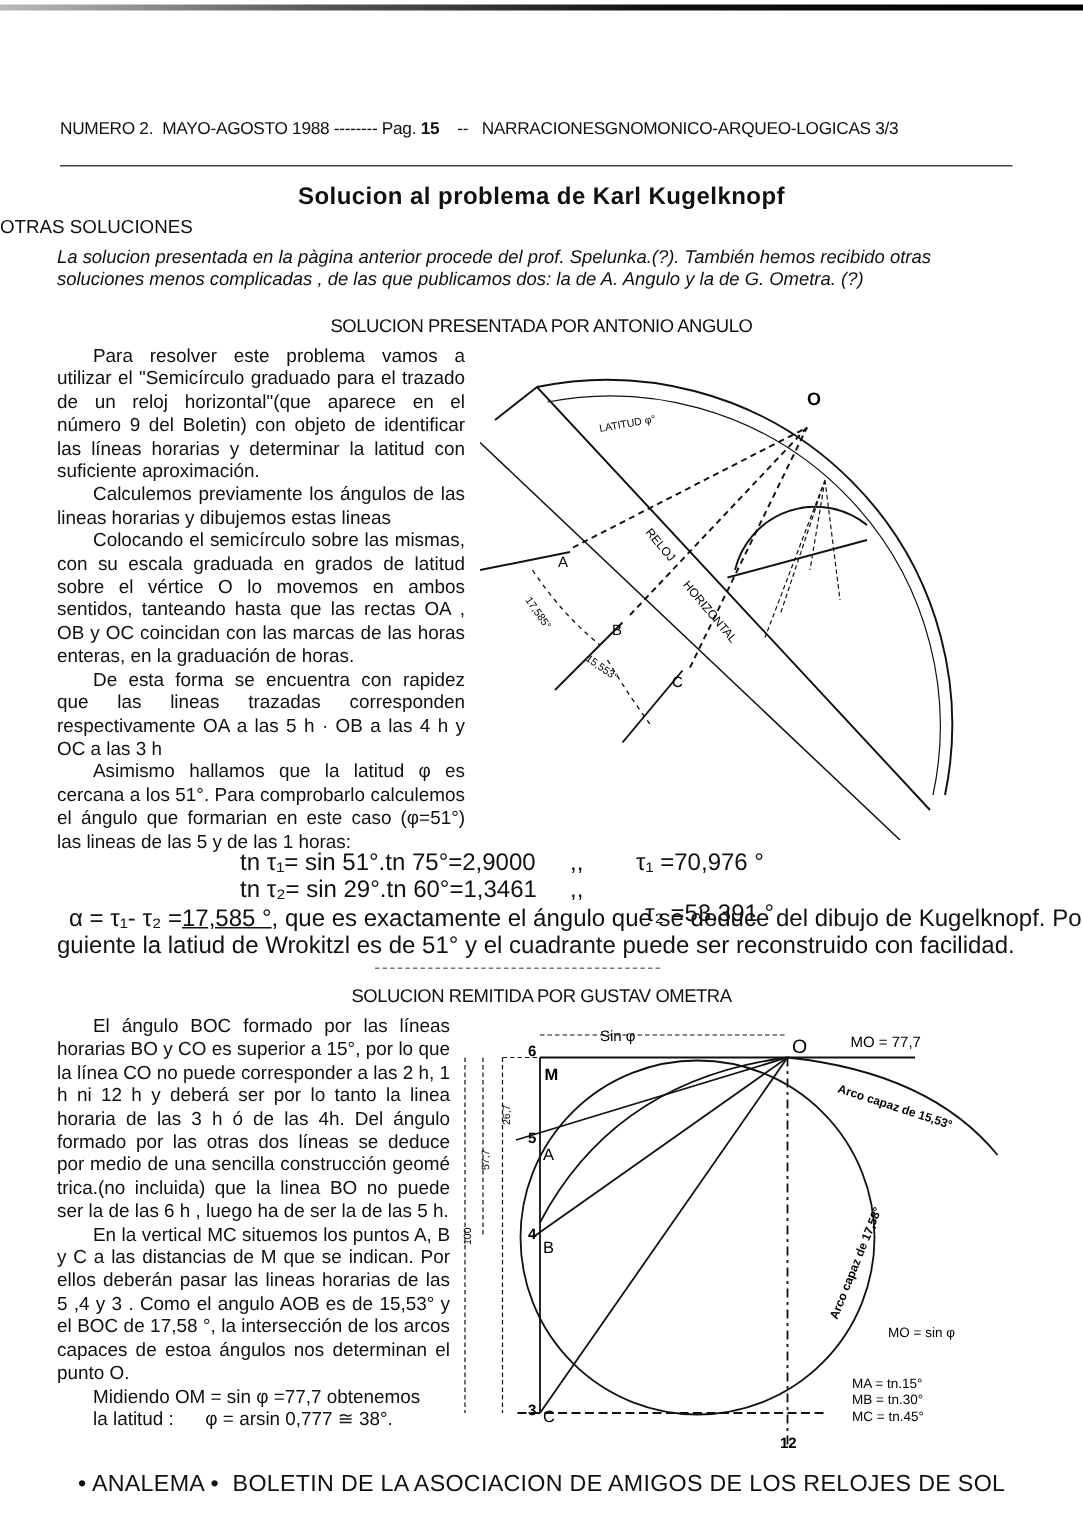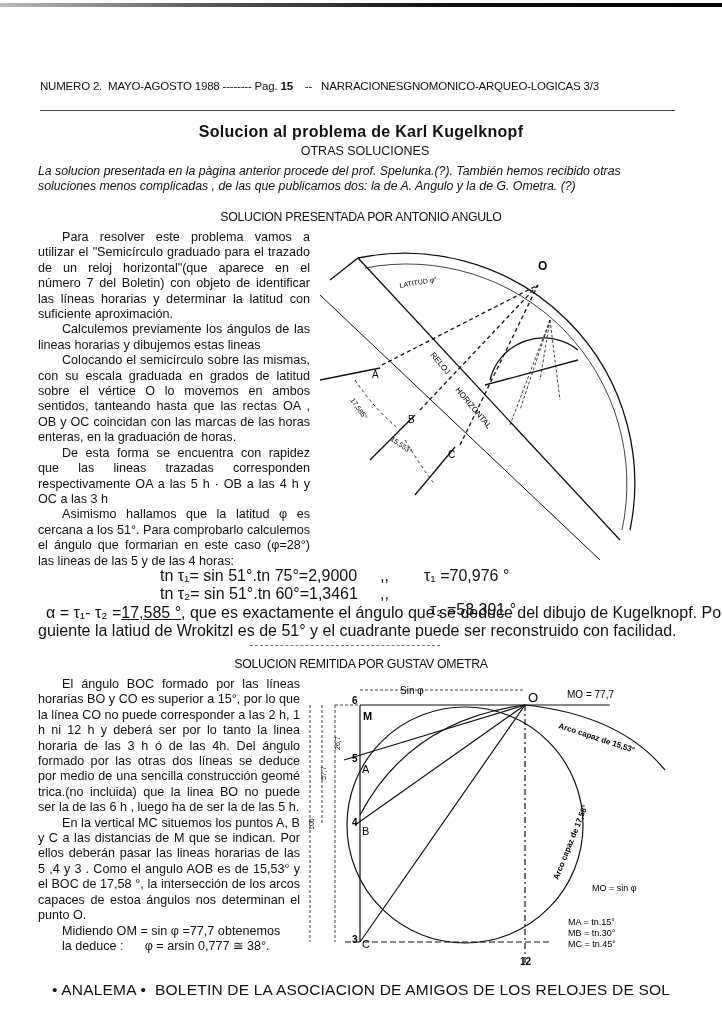--- a/index.html
+++ b/index.html
@@ -4,21 +4,21 @@
 <style>
   html, body { margin:0; padding:0; background:#fff; }
   body { width:722px; height:1024px; position:relative; overflow:hidden; color:#111;
          font-family:"Liberation Sans", sans-serif; }
   .topbar { position:absolute; left:0; top:3px; width:722px; height:4px;
             background:linear-gradient(90deg,#bbb 0%,#555 30%,#111 60%,#000 100%); }
   .header { position:absolute; left:40px; top:80px; width:640px; font-size:11.5px; white-space:nowrap; letter-spacing:-0.2px; }
   .header .pg { font-weight:bold; }
   .hrule { position:absolute; left:40px; top:110px; width:635px; height:1px; background:#444; }
   .title { position:absolute; left:0; width:722px; top:123px; text-align:center; font-size:16px; font-weight:bold; letter-spacing:0.3px; }
-  .subtitle { position:absolute; left:0; width:698px; top:144px; text-align:center; font-size:12.5px;margin-left:16px; }
+  .subtitle { position:absolute; left:0; width:698px; top:144px; text-align:left; font-size:12.5px; }
   .intro { position:absolute; left:38px; top:164px; width:640px; font-size:12.3px; font-style:italic; line-height:15px; }
   .sec-head { position:absolute; left:0; width:722px; text-align:center; font-size:12.3px; letter-spacing:-0.3px; }
   .col { position:absolute; font-size:12.6px; line-height:15.4px; text-align:justify; }
   .col p { margin:0; }
   .col .ind { text-indent:24px; }
   .u { text-decoration:underline; }
   .formula { position:absolute; font-size:16px; white-space:nowrap; }
   .dots { position:absolute; left:250px; width:190px; border-top:1px dashed #777; }
   .footer { position:absolute; left:28px; top:981px; font-size:15.5px; letter-spacing:0.2px; white-space:nowrap;margin-left:24px; }
   svg text { font-family:"Liberation Sans", sans-serif; }
@@ -39,25 +39,25 @@
 </div>
 <div class="hrule"></div>
 
 <div class="title">Solucion  al problema de Karl Kugelknopf</div>
 <div class="subtitle">OTRAS SOLUCIONES</div>
 <div class="intro">La solucion presentada en la pàgina anterior procede del prof. Spelunka.(?). También hemos recibido otras soluciones menos complicadas , de las que publicamos dos: la de  A. Angulo y la de  G. Ometra. (?)</div>
 
 <div class="sec-head" style="top:210px;">SOLUCION PRESENTADA POR ANTONIO ANGULO</div>
 
 <div class="col" style="left:38px; top:230px; width:272px;">
-  <p class="ind">Para resolver este problema vamos a utilizar el "Semicírculo graduado para el trazado de un reloj horizontal"(que aparece en el número 7 del Boletin) con objeto de identificar las líneas horarias y determinar la latitud con suficiente aproximación.</p>
+  <p class="ind">Para resolver este problema vamos a utilizar el "Semicírculo graduado para el trazado de un reloj horizontal"(que aparece en el número 9 del Boletin) con objeto de identificar las líneas horarias y determinar la latitud con suficiente aproximación.</p>
   <p class="ind">Calculemos previamente los ángulos de las lineas horarias y dibujemos estas lineas</p>
   <p class="ind">Colocando el semicírculo sobre las mismas, con su escala graduada en grados de latitud sobre el vértice O lo movemos en ambos sentidos, tanteando hasta que las rectas OA , OB y OC coincidan con las marcas de las horas enteras, en la graduación de horas.</p>
   <p class="ind">De esta forma se encuentra con rapidez que las lineas trazadas corresponden respectivamente OA a las 5 h · OB a las 4 h y OC a las 3 h</p>
-  <p class="ind">Asimismo hallamos que la latitud φ es cercana a los 51°. Para comprobarlo calculemos el ángulo que formarian en este caso (φ=28°) las lineas de las 5 y de las 4  horas:</p>
+  <p class="ind">Asimismo hallamos que la latitud φ es cercana a los 51°. Para comprobarlo calculemos el ángulo que formarian en este caso (φ=51°) las lineas de las 5 y de las 1  horas:</p>
 </div>
 
 <svg style="position:absolute; left:320px; top:240px;" width="360" height="320" viewBox="0 0 360 320">
   <g fill="none" stroke="#111" stroke-width="1.3">
 
     <path d="M10 40 L38 18 L300 300"></path>
     <path d="M0 55 L280 320" stroke-width="1"></path>
 
     <path d="M38 18 A230 230 0 0 1 310 290"></path>
     <path d="M45 28 A220 220 0 0 1 302 290" stroke-width="0.8"></path>
@@ -87,39 +87,39 @@
   <text x="30" y="160" font-size="7" transform="rotate(55 30 160)">17,585°</text>
   <text x="70" y="200" font-size="7" transform="rotate(35 70 200)">15,553°</text>
 </svg>
 
 <div class="formula" style="left:160px; top:567px;">
   <span>tn τ₁= sin 51°.tn 75°=2,9000</span>
   <span style="position:absolute; left:220px;">,,</span>
   <span style="position:absolute; left:264px;">τ₁ =70,976 °</span>
 </div>
 <div class="formula" style="left:160px; top:585px;">
-  <span>tn τ₂= sin 51°.tn 60°=1,3461</span>
+  <span>tn τ₂= sin 29°.tn 60°=1,3461</span>
   <span style="position:absolute; left:220px;">,,</span>
   <span style="position:absolute; left:270px;margin-top:16px;">τ₂ =53,391 °</span>
 </div>
 <div class="formula" style="left:46px; top:604px;">
   <span>α = τ₁- τ₂ =</span><span class="u">17,585 °</span><span>, que es exactamente el ángulo que se deduce del dibujo de Kugelknopf.  Por consi-</span>
 </div>
 <div class="formula" style="left:38px; top:622px;">guiente la latiud de Wrokitzl es  de 51° y el cuadrante puede ser reconstruido con facilidad.</div>
 
 <div class="dots" style="top:645px;"></div>
 
 <div class="sec-head" style="top:657px;">SOLUCION REMITIDA POR GUSTAV OMETRA</div>
 
 <div class="col" style="left:38px; top:677px; width:262px;">
   <p class="ind">El ángulo BOC formado por las líneas horarias BO y CO es superior a 15°, por lo que la línea CO no puede corresponder a las 2 h, 1 h ni 12 h y deberá ser por lo tanto la linea horaria de las 3 h ó de las 4h. Del ángulo formado por las otras dos líneas se deduce por medio de una sencilla construcción geomé trica.(no incluida) que la linea BO no puede ser la de las 6 h , luego ha de ser la de las 5 h.</p>
   <p class="ind">En la vertical MC situemos los puntos A, B y  C a las distancias de M que se indican. Por ellos deberán pasar las lineas horarias de las 5 ,4  y 3 . Como el angulo AOB es de 15,53° y el BOC de 17,58 °, la intersección de los arcos capaces de estoa ángulos nos determinan el punto O.</p>
   <p class="ind">Midiendo OM = sin φ =77,7  obtenemos</p>
   <p style="padding-left:24px;">
-    <span>la deduce :</span>&nbsp;&nbsp;&nbsp;&nbsp;&nbsp;
+    <span>la latitud :</span>&nbsp;&nbsp;&nbsp;&nbsp;&nbsp;
     <span>φ = arsin 0,777  ≅ 38°.</span>
   </p>
 </div>
 
 <svg style="position:absolute; left:300px; top:680px;" width="380" height="290" viewBox="0 0 380 290">
   <g fill="none" stroke="#111" stroke-width="1.2">
     <line x1="60" y1="25" x2="310" y2="25"></line>
     <line x1="60" y1="25" x2="60" y2="262"></line>
     <line x1="225" y1="25" x2="225" y2="285" stroke-dasharray="6 3 2 3"></line>
     <circle cx="165" cy="145" r="118"></circle>

